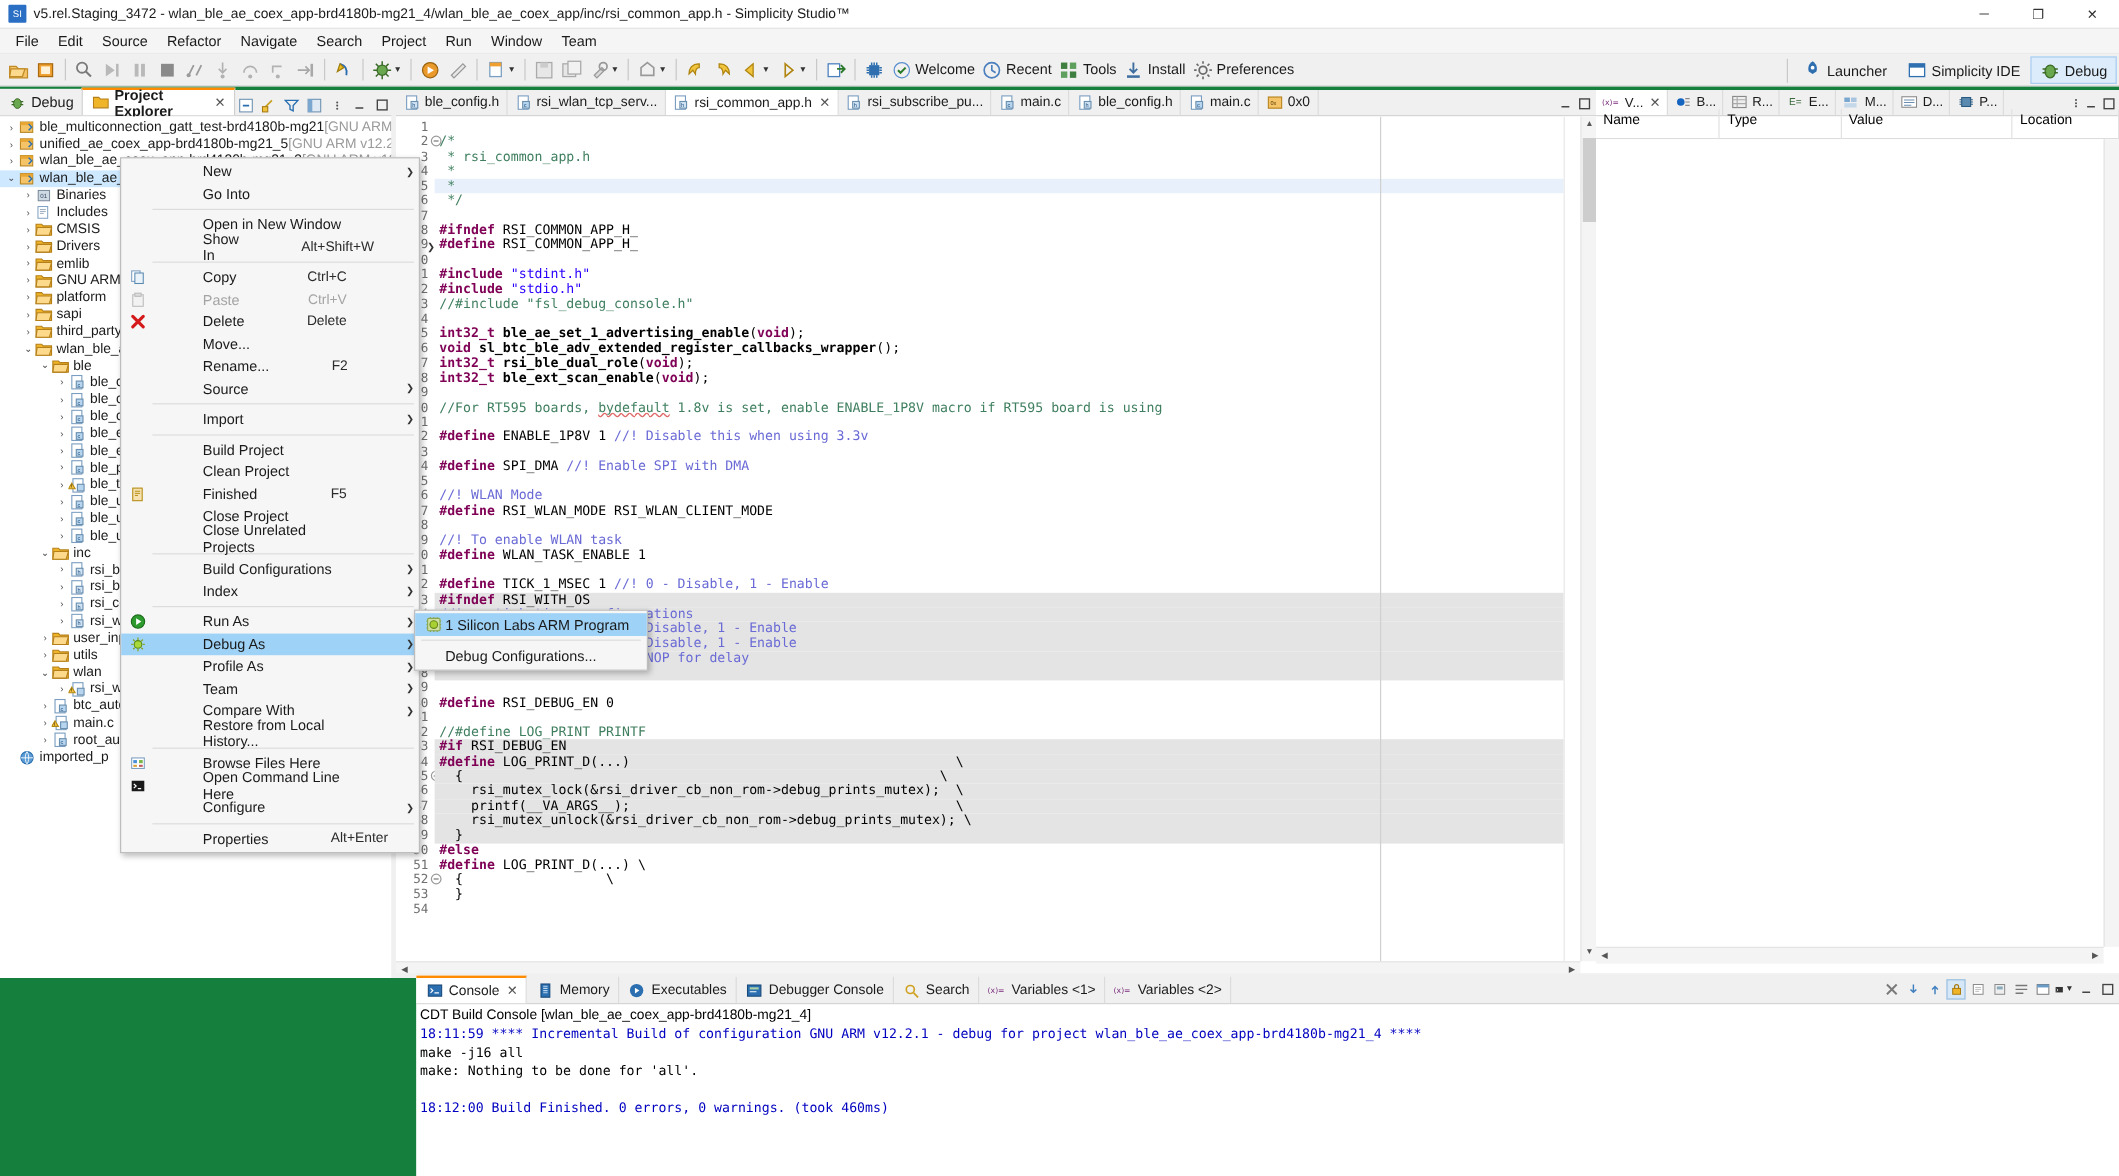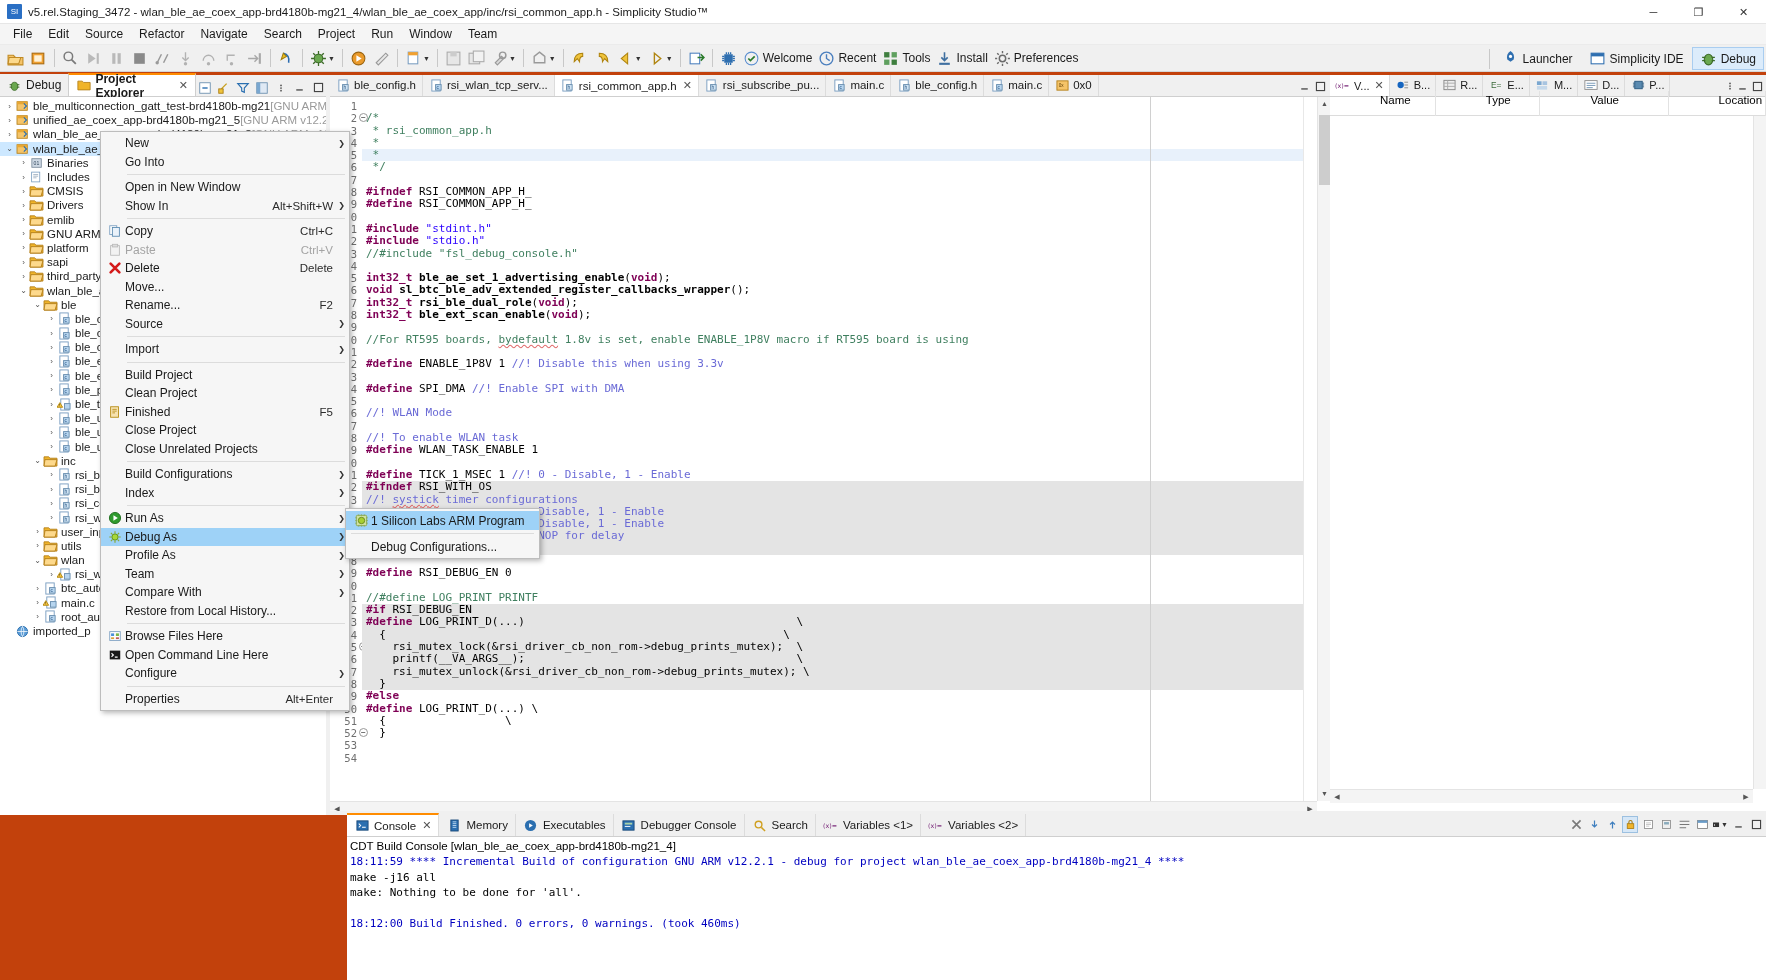--- a/index.html
+++ b/index.html
@@ -5,21 +5,21 @@
   * { box-sizing: border-box; }
   html, body {
     margin: 0; padding: 0;
     width: 1766px; height: 980px;
     overflow: hidden;
     background: #f0f0f0;
     font-family: "Liberation Sans", sans-serif;
     font-size: 12px;
     color: #000;
   }
-  .app { position: relative; width: 1766px; height: 980px; background:#c2410c; }
+  .app { position: relative; width: 1766px; height: 980px; background:#15803d; }
 
   
   .titlebar {
     height: 24px; background: #ffffff; display: flex; align-items: center;
     border-bottom: 1px solid #e6e6e6; position: relative;
   }
   .title-icon {
     width: 15px; height: 15px; margin: 0 6px 0 7px; background: #2a6fc4;
     color: #fff; font-size: 8px; line-height: 15px; text-align: center;
     font-family: "Liberation Sans", sans-serif; border-radius: 1px;
@@ -114,21 +114,21 @@
   .marker-col { position:absolute; right:13px; top:0; width:14px; bottom:14px; background:#fff; border-left:1px solid #e8e8e8;}
   .ruler-line { position:absolute; left:820px; top:0; bottom:14px; width:1px; background:#d0d0d0;}
 
   
   .right-pane { position:absolute; right:0; top:0; width:436px; bottom:165px; background:#fff; }
   .rtabs { height:22px; background:#f0f0f0; display:flex; align-items:flex-end; border-bottom:1px solid #cfcfcf; overflow:hidden;}
   .rtab { display:flex; align-items:center; height:22px; padding:0 5px; gap:3px; font-size:11px; color:#1a1a1a; border-right:1px solid #dcdcdc;}
   .rtab.active { background:#fff; border-top:2px solid #ff8c00; height:23px;}
   .rtools { margin-left:auto; display:flex; align-items:center; padding-right:2px; gap:2px;}
   .var-header { display:flex; height:19px; background:#fff; border-bottom:1px solid #dcdcdc; font-size:11.5px; align-items:center;}
-  .var-col { padding-left:6px; border-right:1px solid #e2e2e2; height:30px; line-height:19px;margin-left:44px;}
+  .var-col { padding-left:6px; border-right:1px solid #e2e2e2; height:30px; line-height:19px;}
   .var-body { position:absolute; top:41px; left:0; right:0; bottom:26px; background:#fff;}
   .rhscroll { position:absolute; left:0; right:13px; bottom:12px; height:14px; background:#f4f4f4; border-top:1px solid #e4e4e4;}
   .rvscroll { position:absolute; right:0; top:41px; bottom:26px; width:13px; background:#f4f4f4; border-left:1px solid #e4e4e4;}
 
   
   .bottom { position:absolute; left:330px; right:0; bottom:0; height:165px; background:#fff;margin-left:17px; }
   .btabs { height:22px; background:#f0f0f0; display:flex; align-items:flex-end; border-bottom:1px solid #cfcfcf; position:relative;}
   .btab { display:flex; align-items:center; height:22px; padding:0 7px; gap:4px; font-size:11.5px; color:#1a1a1a; border-right:1px solid #dcdcdc;}
   .btab.active { background:#fff; border-top:2px solid #ff8c00; height:23px;}
   .btools { position:absolute; right:2px; top:1px; display:flex; align-items:center; gap:2px;}
@@ -142,21 +142,21 @@
 
   
   .vsplit { position:absolute; width:4px; top:0; bottom:165px; background:#f0f0f0;}
   .hsplit { position:absolute; left:330px; right:0; height:4px; bottom:165px; background:#f0f0f0;}
 
   
   .ctxmenu {
     position:absolute; left:100px; top:131px; width:250px; background:#f6f6f6;
     border:1px solid #bdbdbd; box-shadow:2px 2px 5px rgba(0,0,0,.28); z-index:50; padding:2px 0;
   }
-  .cmi { display:flex; align-items:center; height:18.5px; padding:0 4px; font-size:12px; color:#1a1a1a; position:relative;}
+  .cmi { display:flex; align-items:center; height:18.5px; padding:0 4px; font-size:12px; color:#1a1a1a; position:relative;gap:44px;}
   .cmi.hl { background:#9ed2f7; }
   .cmi.disabled { color:#a4a4a4; }
   .cmi .cmico { width:20px; height:16px; flex:0 0 20px; display:flex; align-items:center; justify-content:center;}
   .cmi .cmtext { flex:1; }
   .cmi .cmacc { color:#2b2b2b; font-size:11.5px; margin-left:8px;}
   .cmi.disabled .cmacc { color:#a4a4a4; }
   .cmi .cmarrow { width:12px; text-align:right; font-size:8px; color:#333;}
   .cmsep { height:1px; background:#dcdcdc; margin:3px 4px 3px 26px;}
 
   .submenu {
@@ -1074,20 +1074,21 @@
             <div class="cline"><span class="kw">int32_t</span> <b>rsi_ble_dual_role</b>(<span class="kw">void</span>);</div>
             <div class="cline"><span class="kw">int32_t</span> <b>ble_ext_scan_enable</b>(<span class="kw">void</span>);</div>
             <div class="cline">&nbsp;</div>
             <div class="cline"><span class="cm">//For RT595 boards, <span class="squig">bydefault</span> 1.8v is set, enable ENABLE_1P8V macro if RT595 board is using</span></div>
             <div class="cline">&nbsp;</div>
             <div class="cline"><span class="pp">#define</span> ENABLE_1P8V 1 <span class="cm2">//! Disable this when using 3.3v</span></div>
             <div class="cline">&nbsp;</div>
             <div class="cline"><span class="pp">#define</span> SPI_DMA <span class="cm2">//! Enable SPI with DMA</span></div>
             <div class="cline">&nbsp;</div>
             <div class="cline"><span class="cm2">//! WLAN Mode</span></div>
+            <div class="cline"><span class="pp">#define</span> RSI_WLAN_MODE RSI_WLAN_CLIENT_MODE</div>
             <div class="cline">&nbsp;</div>
             <div class="cline"><span class="cm2">//! To enable WLAN task</span></div>
             <div class="cline"><span class="pp">#define</span> WLAN_TASK_ENABLE 1</div>
             <div class="cline">&nbsp;</div>
             <div class="cline"><span class="pp">#define</span> TICK_1_MSEC 1 <span class="cm2">//! 0 - Disable, 1 - Enable</span></div>
             <div class="cline grey"><span class="pp">#ifndef</span> RSI_WITH_OS</div>
             <div class="cline grey"><span class="cm2">//! <span class="squig">systick</span> timer configurations</span></div>
             <div class="cline grey"><span class="cm2">                          Disable, 1 - Enable</span></div>
             <div class="cline grey"><span class="cm2">                          Disable, 1 - Enable</span></div>
             <div class="cline grey"><span class="cm2">                          NOP for delay</span></div>

